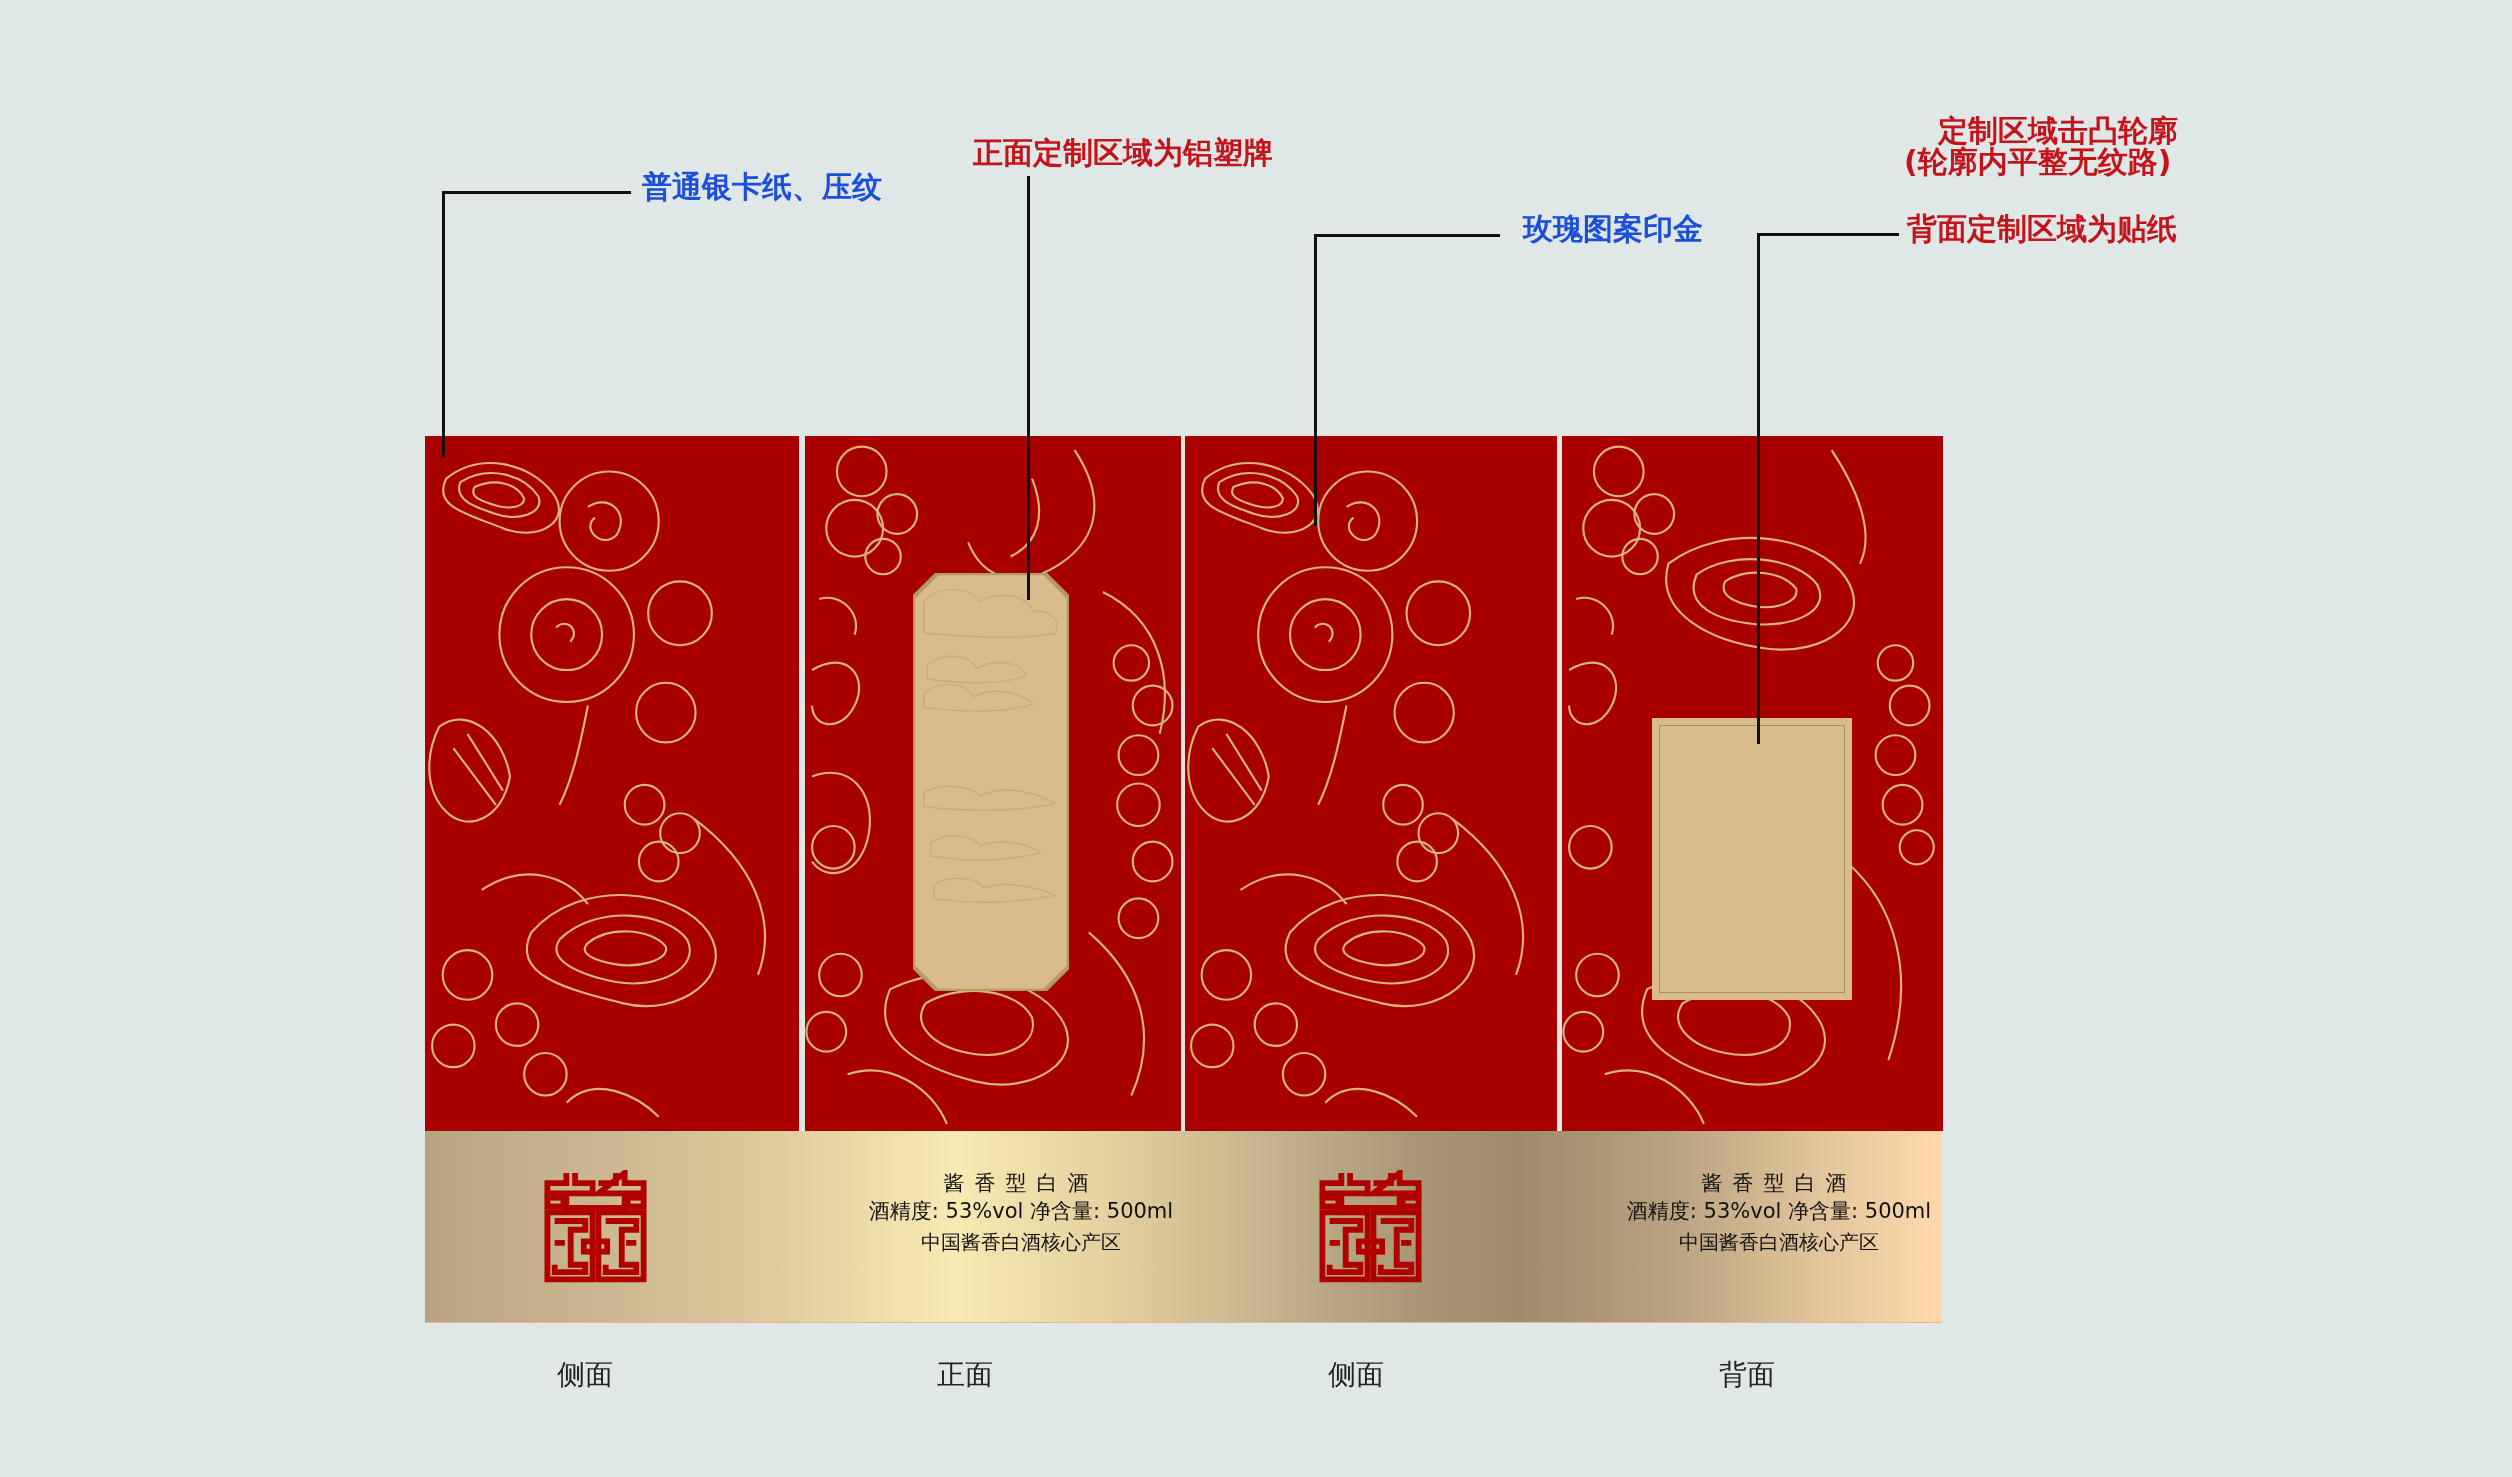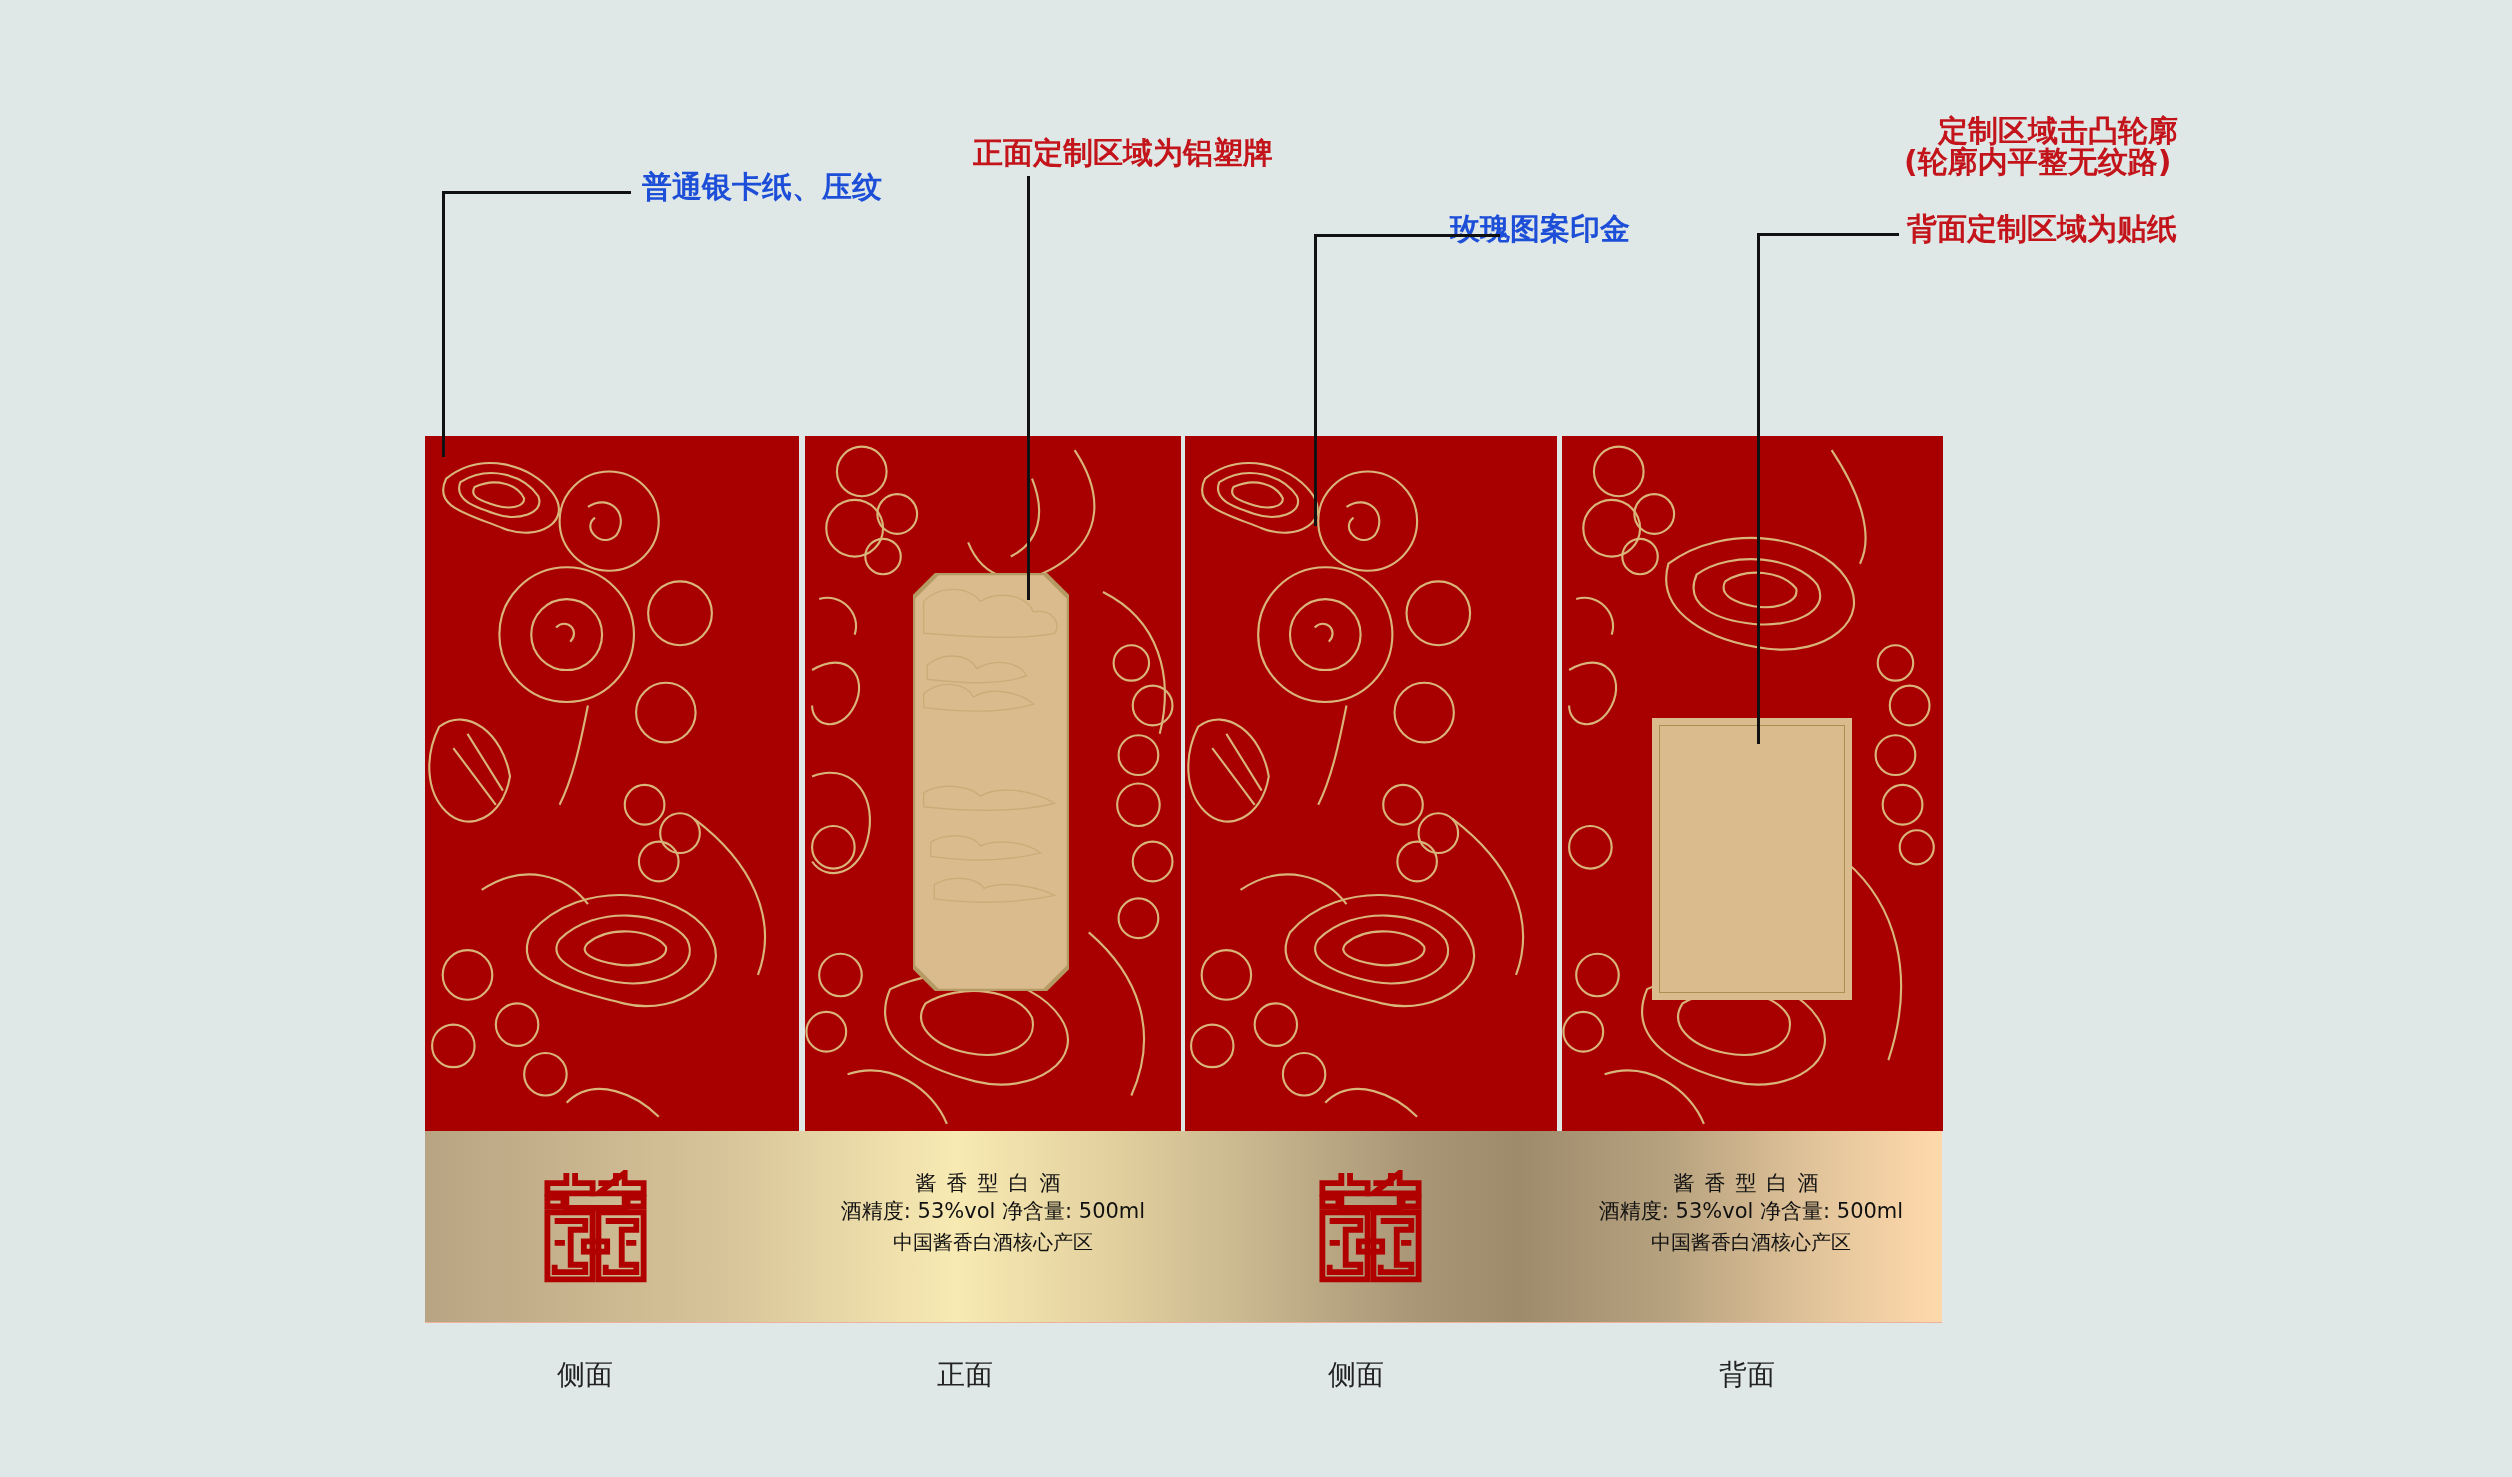--- a/index.html
+++ b/index.html
@@ -8,35 +8,35 @@
   .callout{position:absolute;font-size:30px;font-weight:bold;white-space:nowrap;line-height:1.2;}
   .callout.black{color:#1d4ed8;}
   .callout.red{color:#c3141b;}
   .line{position:absolute;background:#111;}
   .panel{position:absolute;top:436px;height:695px;background:#a80000;overflow:hidden;}
   .panel svg{position:absolute;left:0;top:0;width:100%;height:100%;}
   .band{position:absolute;left:425px;top:1131px;width:1517px;height:191px;
     background:linear-gradient(90deg,#b8a482 0%,#d8c59a 20%,#f8eab3 35%,#e3d19f 45%,#c7b58e 55%,#a99777 65%,#9e8b6c 72%,#b7a27f 82%,#e3c59b 92%,#ffd9ac 100%);
     border-bottom:1.4px solid #e9b39c;}
   .xi{position:absolute;width:113px;height:113px;}
-  .label-block{position:absolute;text-align:center;color:#111;font-family:"DejaVu Sans","Liberation Sans",sans-serif;}
+  .label-block{position:absolute;text-align:center;color:#111;font-family:"DejaVu Sans","Liberation Sans",sans-serif;margin-left:28px;}
   .label-block .l1{font-size:21px;letter-spacing:10px;line-height:27px;}
   .label-block .l2{font-size:21px;line-height:28px;text-align:center;}
   .label-block .l3{font-size:20px;line-height:35px;}
   .face-label{position:absolute;top:1356px;font-size:28px;color:#222;font-family:"DejaVu Serif","Liberation Serif",serif;}
   .plaque{position:absolute;}
   .sticker{position:absolute;background:#d9bb8d;}
   .sticker .inner{position:absolute;left:7px;top:7px;right:7px;bottom:7px;border:1.4px solid #a98f50;}
 </style>
 </head>
 <body>
 
 <div class="callout black" style="left:642px;top:169px;">普通银卡纸、压纹</div>
 <div class="callout red" style="left:973px;top:135px;">正面定制区域为铝塑牌</div>
-<div class="callout black" style="left:1450px;top:211px;">玫瑰图案印金</div>
+<div class="callout black" style="left:1523px;top:211px;">玫瑰图案印金</div>
 <div class="callout red" style="left:1913px;top:113px;margin-left:25px;">定制区域击凸轮廓</div>
 <div class="callout red" style="left:1904px;top:144px;">(轮廓内平整无纹路)</div>
 <div class="callout red" style="left:1907px;top:211px;">背面定制区域为贴纸</div>
 
 <div class="panel" style="left:425px;width:374px;">
   <svg viewBox="0 0 528 980" preserveAspectRatio="none">
     <g fill="none" stroke="#d9b57a" stroke-width="3">
       <path d="M30 60 C80 20 150 40 180 80 C210 120 160 150 110 130 C60 110 10 100 30 60Z"></path>
       <path d="M50 65 C90 40 140 55 160 85 C170 110 130 120 100 110 C70 100 40 90 50 65Z"></path>
       <path d="M70 72 C100 58 130 68 140 88 C140 100 120 104 100 98 C80 92 62 86 70 72Z"></path>

